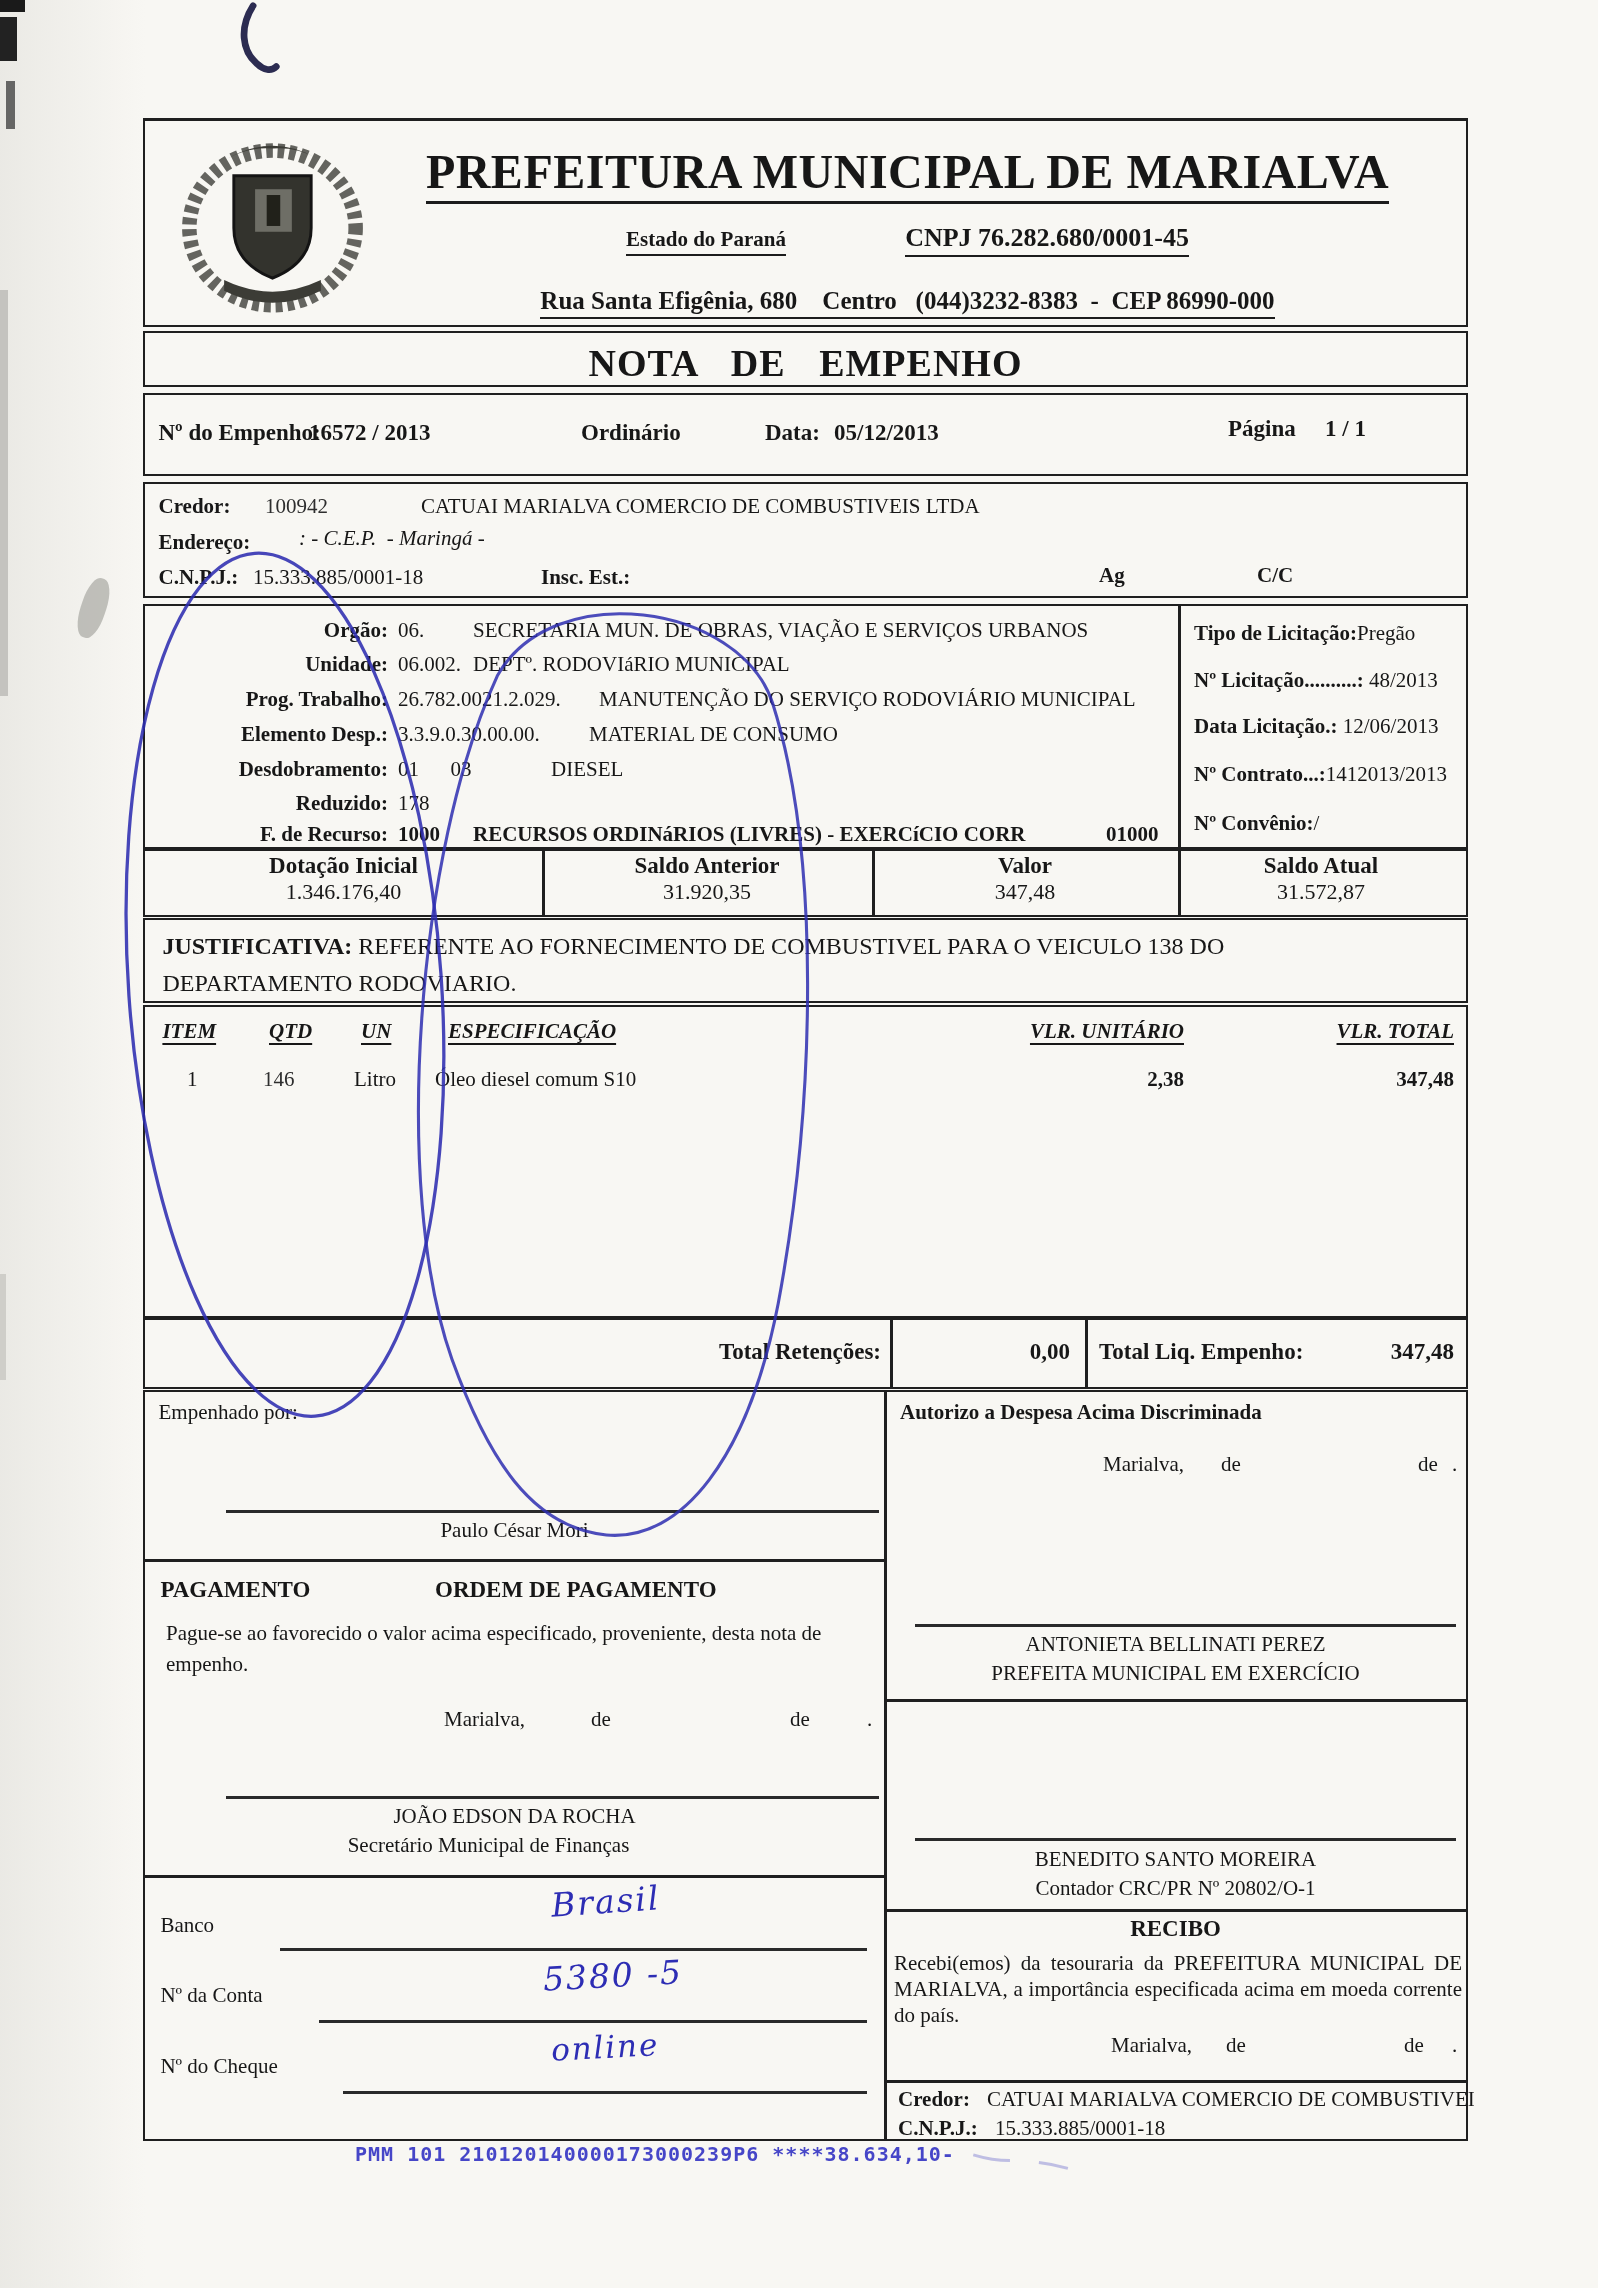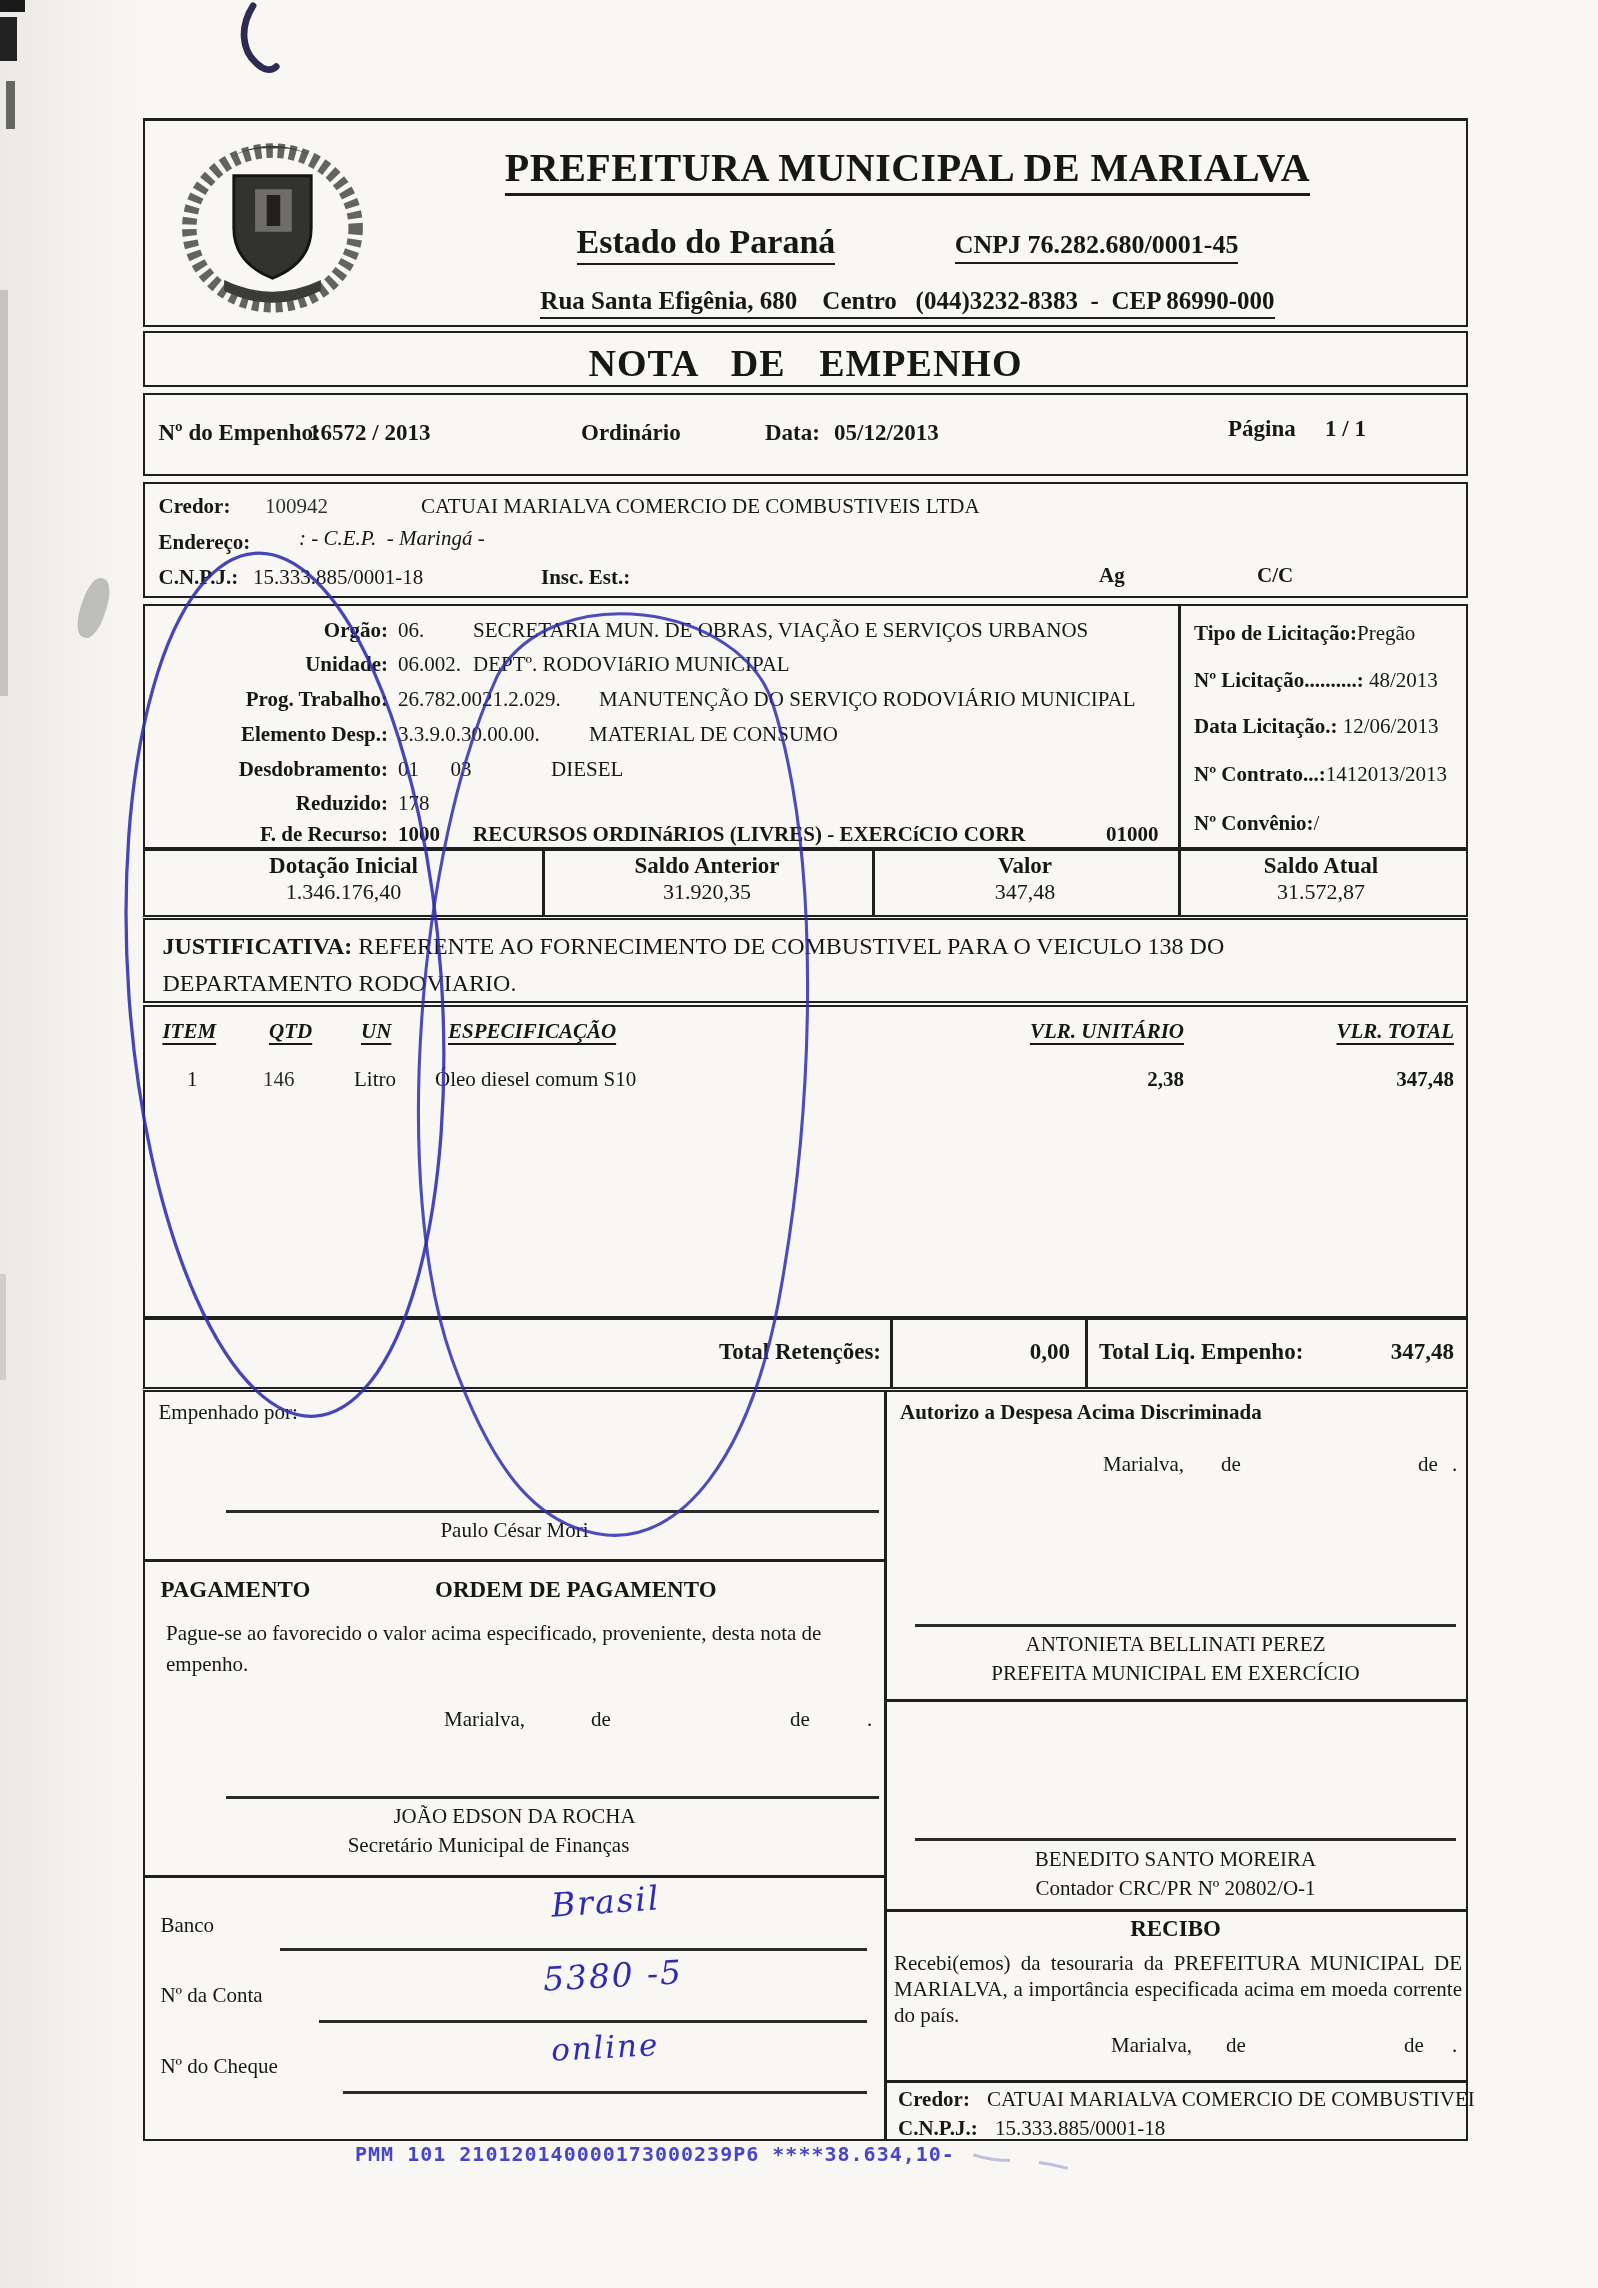--- a/index.html
+++ b/index.html
@@ -51,24 +51,24 @@
         <svg width="205" height="180" viewBox="0 0 212 186">
           <ellipse cx="106" cy="96" rx="86" ry="80" fill="none" stroke="#4a4a44" stroke-width="15" stroke-dasharray="7 5" opacity=".85"></ellipse>
           <path d="M60 24 Q106 -2 152 24 Q130 12 106 14 Q82 12 60 24 Z" fill="#3c3c36"></path>
           <path d="M66 42 h80 v54 q0 36 -40 52 q-40 -16 -40 -52 Z" fill="#33332d" stroke="#141414" stroke-width="3"></path>
           <rect x="88" y="56" width="38" height="44" fill="#6e6e66"></rect>
           <rect x="100" y="62" width="14" height="32" fill="#21211a"></rect>
           <path d="M56 150 Q106 174 156 150 l0 11 Q106 186 56 161 Z" fill="#3c3c36"></path>
         </svg>
       </div>
       <div class="abs ctr" style="left:241px;top:23px;width:1043px;">
-        <span class="b u" style="font-size:40px;border-bottom-width:3.9px;letter-spacing:0.5px;">PREFEITURA MUNICIPAL DE MARIALVA</span>
+        <span class="b u" style="font-size:48px;border-bottom-width:3.9px;letter-spacing:0.5px;">PREFEITURA MUNICIPAL DE MARIALVA</span>
       </div>
       <div class="abs" style="left:241px;top:102px;width:1043px;text-align:center;">
-        <span class="b u" style="font-size:34px;margin-right:114px;">Estado do Paraná</span>
+        <span class="b u" style="font-size:21px;margin-right:114px;">Estado do Paraná</span>
         <span class="b u" style="font-size:26px;">CNPJ 76.282.680/0001-45</span>
       </div>
       <div class="abs ctr" style="left:241px;top:166px;width:1043px;">
         <span class="b u" style="font-size:25px;white-space:pre;">Rua Santa Efigênia, 680    Centro   (044)3232-8383  -  CEP 86990-000</span>
       </div>
     </div>
 
     <div class="box" style="top:213px;height:56px;">
       <div class="ctr b" style="font-size:38px;margin-top:7.7px;word-spacing:23px;letter-spacing:1px;">NOTA DE EMPENHO</div>
     </div>

